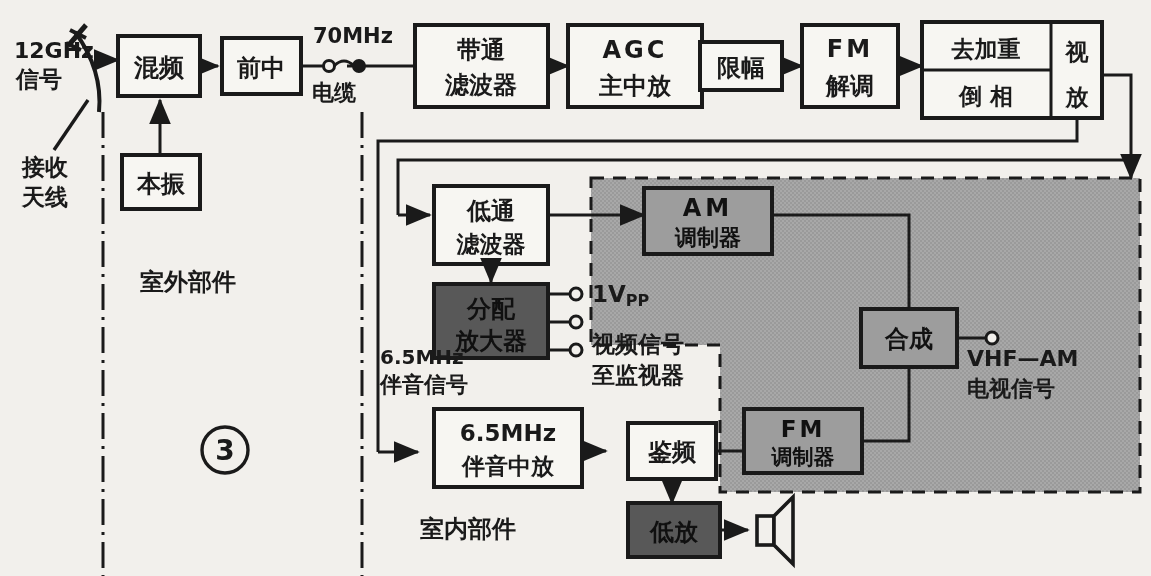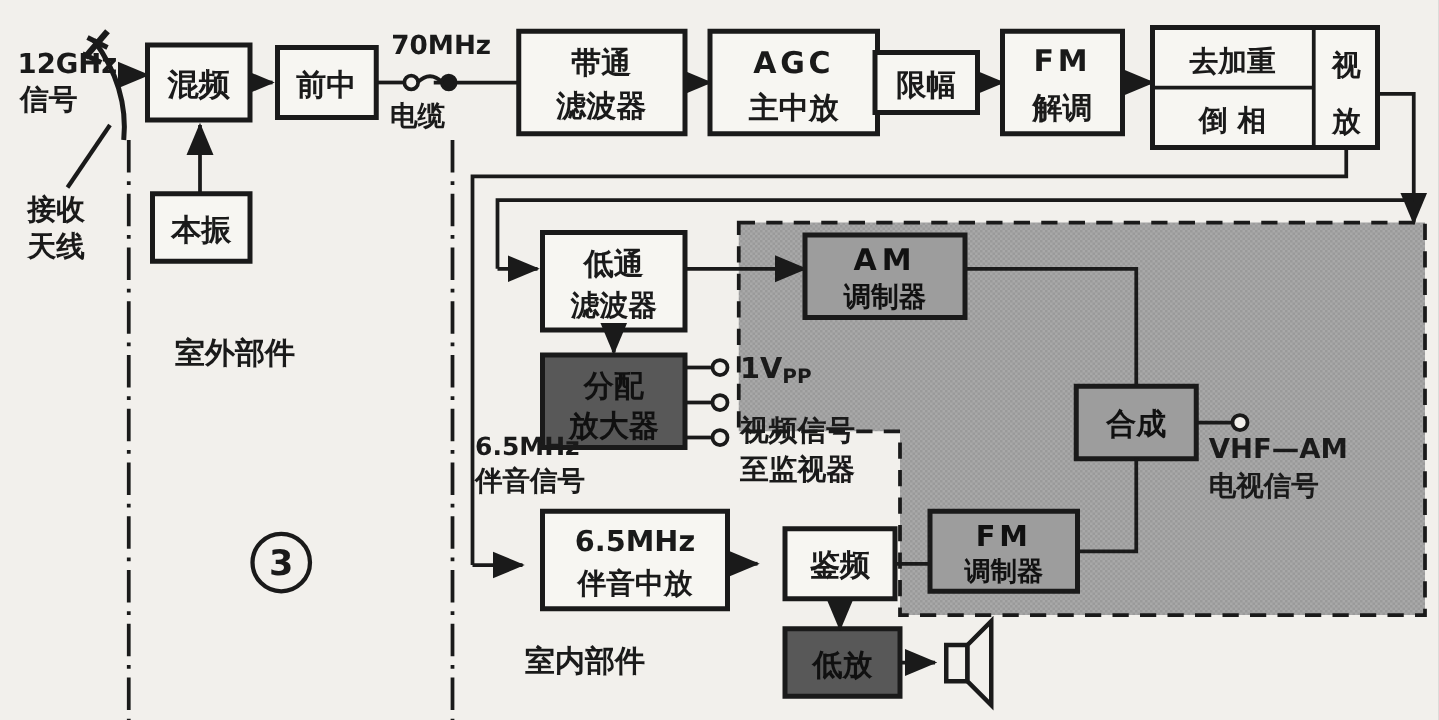--- a/index.html
+++ b/index.html
@@ -1,17 +1,17 @@
 <!DOCTYPE html>
 <html><head>
 <meta charset="utf-8">
 <style>
   html,body{margin:0;padding:0;background:#ffffff;}
   body{font-family:"DejaVu Sans","Liberation Sans",sans-serif;}
-  #stage{position:relative;width:1151px;height:576px;background:#a3a3a3;overflow:hidden;}
+  #stage{position:relative;width:1151px;height:576px;background:#0ea5e9;overflow:hidden;}
   #stage svg{position:absolute;left:0;top:0;}
   .lbl{font-weight:bold;fill:#1a1a1a;}
 </style>
 </head>
 <body>
 
 <div id="stage">
 <svg width="1151" height="576" viewBox="0 0 1151 576" xmlns="http://www.w3.org/2000/svg">
   <defs>
     <pattern id="shadepat" width="4" height="4" patternUnits="userSpaceOnUse">

